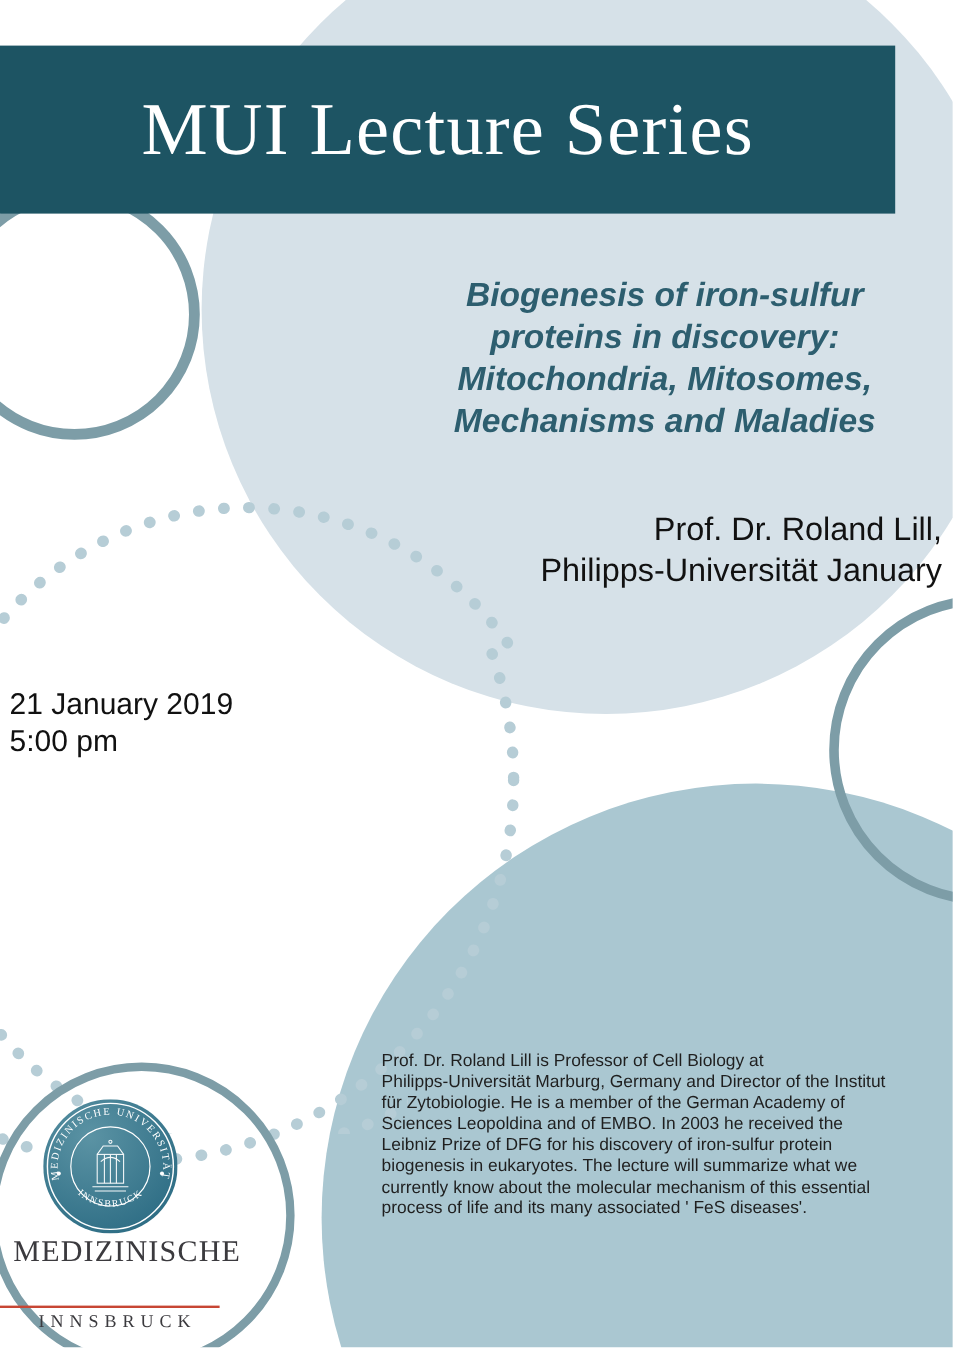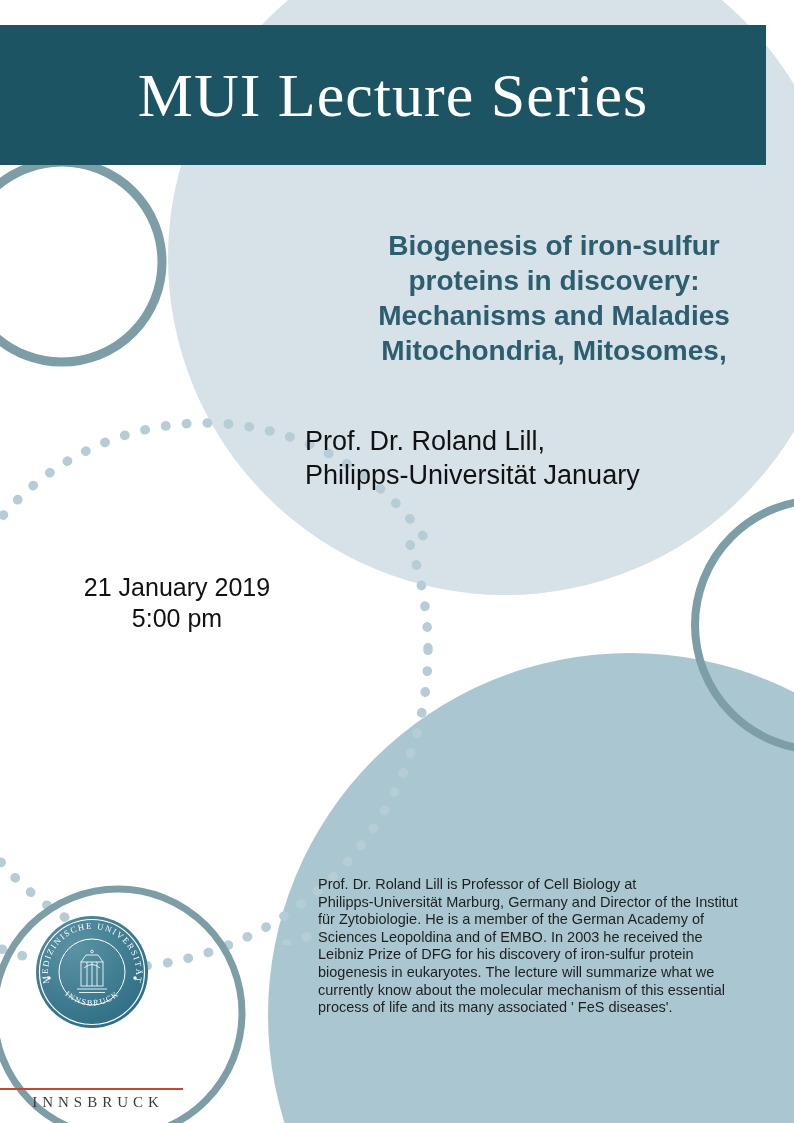--- a/index.html
+++ b/index.html
@@ -10,31 +10,31 @@
   html,body{margin:0;padding:0;background:#fff;}
   #page{position:relative;width:794px;height:1123px;overflow:hidden;background:#fff;
         font-family:"Liberation Sans",sans-serif;}
   #decor{position:absolute;left:0;top:0;z-index:0;}
   .c-top{fill:var(--circle_top);}
   .c-bottom{fill:var(--circle_bottom);}
   .ring{fill:none;stroke:var(--ring);}
   .ring-filled{fill:#ffffff;stroke:var(--ring);}
   .dotring{fill:none;stroke:var(--dots);stroke-width:9.5;
            stroke-dasharray:0.4 20.6;stroke-linecap:round;}
-  #header-band{position:absolute;left:0;top:25px;width:746px;height:140px;
-               background:var(--header_bg);z-index:3;padding-left:20px;}
+  #header-band{position:absolute;left:0;top:38px;width:746px;height:140px;
+               background:var(--header_bg);z-index:3;}
   #header-title{width:100%;height:140px;line-height:140px;text-align:center;
                 color:#ffffff;font-family:"Liberation Serif",serif;font-size:62px;
                 letter-spacing:1px;}
   .txt{position:absolute;z-index:4;}
   #lecture-title{left:330px;top:228px;width:448px;text-align:center;
-                 color:var(--title_color);font-size:28px;font-weight:bold;line-height:35px;}
-  #speaker{left:305px;top:424px;width:480px;text-align:left;color:#111;
+                 color:var(--title_color);font-size:28px;font-weight:bold;line-height:35px;font-style:italic;}
+  #speaker{left:305px;top:424px;width:480px;text-align:right;color:#111;
            font-size:27px;line-height:34px;}
-  #event{left:8px;top:572px;width:338px;text-align:center;color:#111;
+  #event{left:8px;top:572px;width:338px;color:#111;
          font-size:25px;line-height:31px;}
   #bio{left:318px;top:876px;width:478px;color:var(--text_dark);
        font-size:14.5px;line-height:17.6px;}
   #bio div{white-space:nowrap;}
   #logo{position:absolute;left:36px;top:916px;width:112px;height:112px;z-index:5;}
   #wordmark{position:absolute;left:0;top:1030px;width:212px;z-index:5;
             font-family:"Liberation Serif",serif;color:#3b3a3e;text-align:center;}
   .wm-line{font-size:25px;line-height:27px;letter-spacing:1px;}
   #red-rule{position:absolute;left:0;top:1088px;width:183px;height:2px;
             background:var(--red_line);z-index:5;}
@@ -69,22 +69,22 @@
     <circle class="ring" stroke-width="7" cx="118" cy="1013" r="124"></circle>
   </svg>
 
   <div id="header-band">
     <div id="header-title">MUI Lecture Series</div>
   </div>
 
   <div id="lecture-title" class="txt">
     <div>Biogenesis of iron-sulfur</div>
     <div>proteins in discovery:</div>
+    <div>Mitochondria, Mitosomes,</div>
     <div>Mechanisms and Maladies</div>
-    <div>Mitochondria, Mitosomes,</div>
   </div>
 
   <div id="speaker" class="txt">
     <div>Prof. Dr. Roland Lill,</div>
     <div>Philipps-Universität January</div>
   </div>
 
   <div id="event" class="txt">
     <div>21 January 2019</div>
     <div>5:00 pm</div>
@@ -127,17 +127,18 @@
       <line x1="51" y1="46" x2="51" y2="70"></line>
       <line x1="56" y1="46" x2="56" y2="70"></line>
       <line x1="61" y1="46" x2="61" y2="70"></line>
       <path d="M48,52 Q56,45 64,52"></path>
       <path d="M41,73 H71 M43,76.5 H69"></path>
       <circle cx="56" cy="35.5" r="1.3"></circle>
     </g>
   </svg>
 
   <div id="wordmark">
+    <div class="wm-line">MEDIZINISCHE</div>
   </div>
   <div id="red-rule"></div>
   <div id="wm-city">INNSBRUCK</div>
 
 </div>
 
 </body></html>

